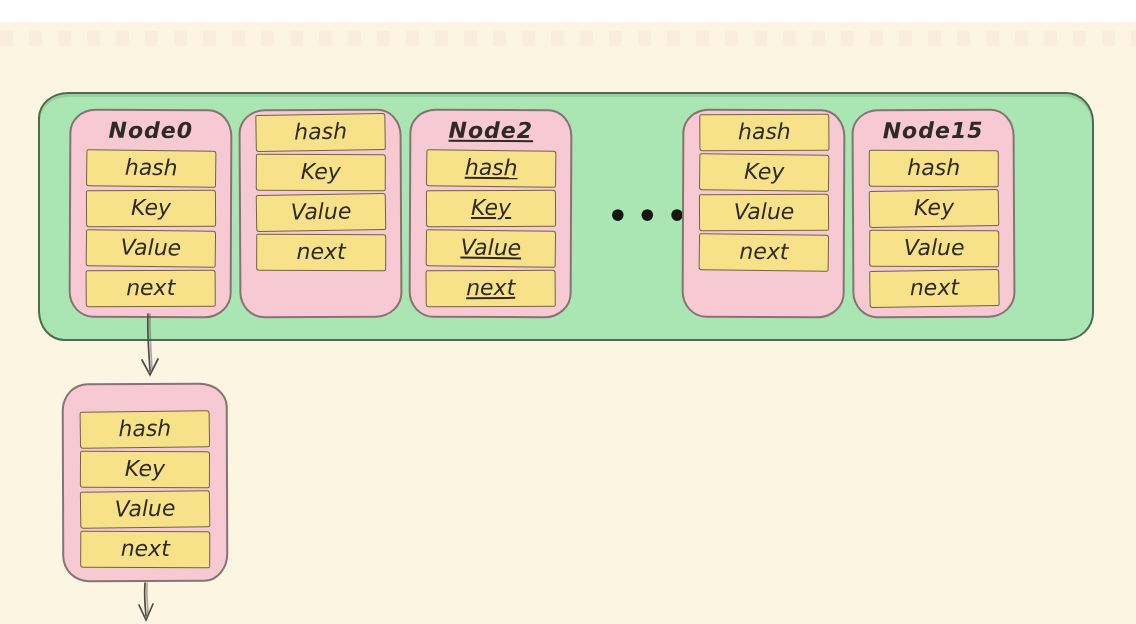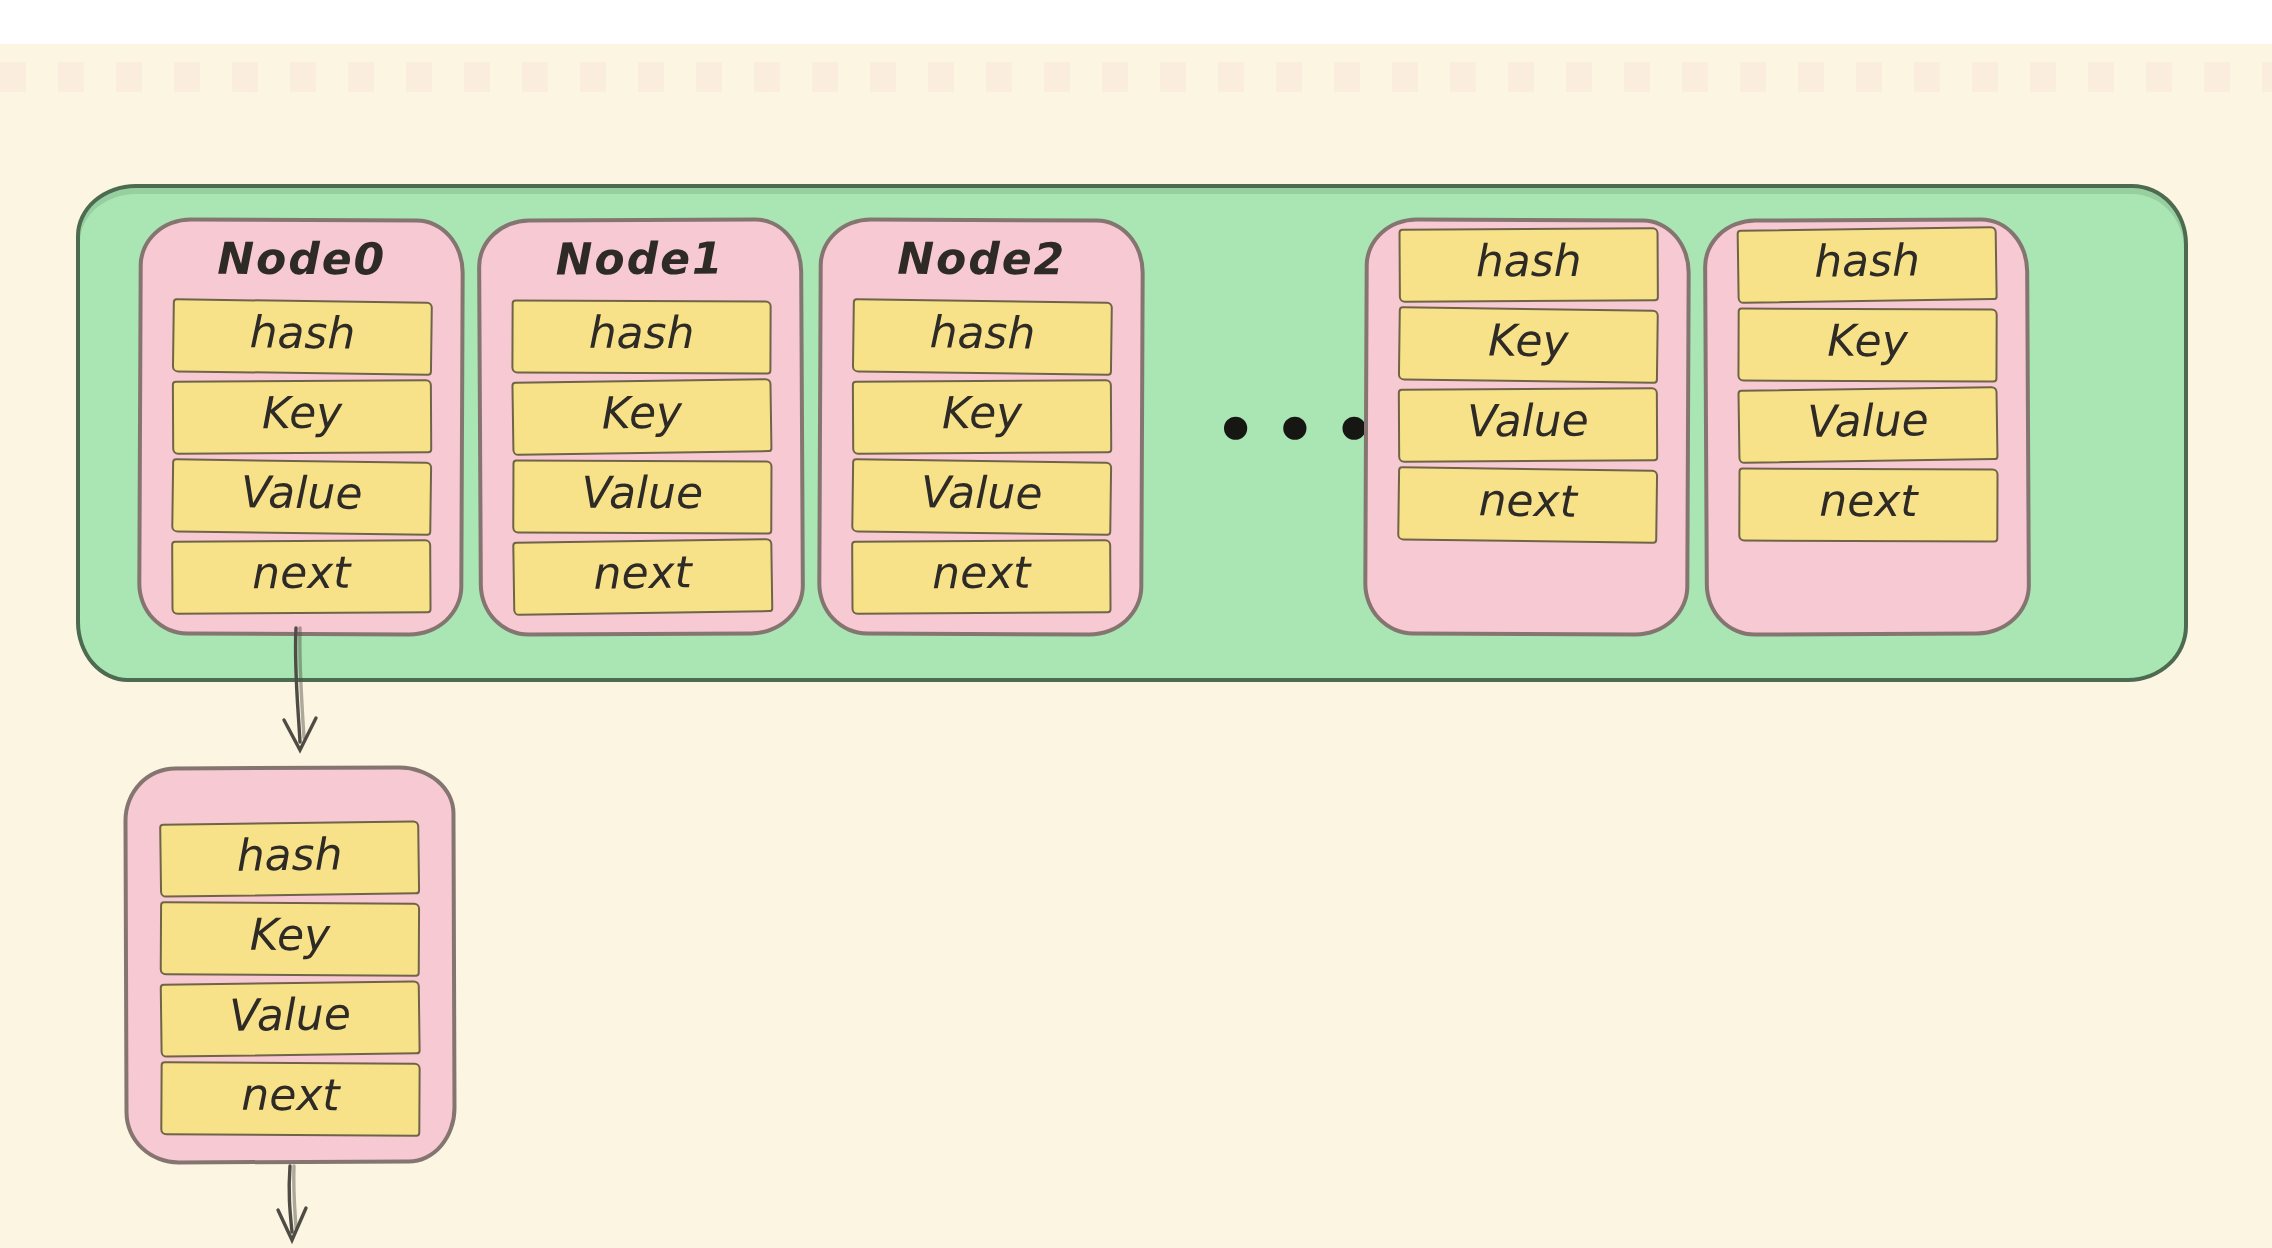--- a/index.html
+++ b/index.html
@@ -112,45 +112,45 @@
 
     <div class="node-card" style="left:29px;">
       <div class="node-title">Node0</div>
       <div class="field">hash</div>
       <div class="field">Key</div>
       <div class="field">Value</div>
       <div class="field">next</div>
     </div>
 
     <div class="node-card" style="left:199px;">
-      <div class="node-title">Node1</div>
       <div class="field">hash</div>
       <div class="field">Key</div>
       <div class="field">Value</div>
       <div class="field">next</div>
     </div>
 
-    <div class="node-card" style="left:369px;">
+    <div class="node-card" style="left:369px;text-decoration:underline;">
       <div class="node-title">Node2</div>
       <div class="field">hash</div>
       <div class="field">Key</div>
       <div class="field">Value</div>
       <div class="field">next</div>
     </div>
 
     <div class="ellipsis">•••</div>
 
     <div class="node-card" style="left:642px;">
       <div class="field">hash</div>
       <div class="field">Key</div>
       <div class="field">Value</div>
       <div class="field">next</div>
     </div>
 
     <div class="node-card" style="left:812px;">
+      <div class="node-title">Node15</div>
       <div class="field">hash</div>
       <div class="field">Key</div>
       <div class="field">Value</div>
       <div class="field">next</div>
     </div>
 
   </div>
 
   <div class="chained-node">
     <div class="field">hash</div>

